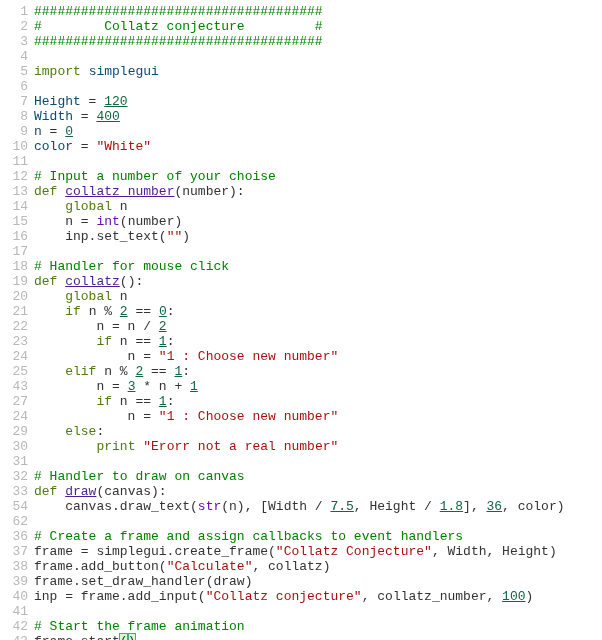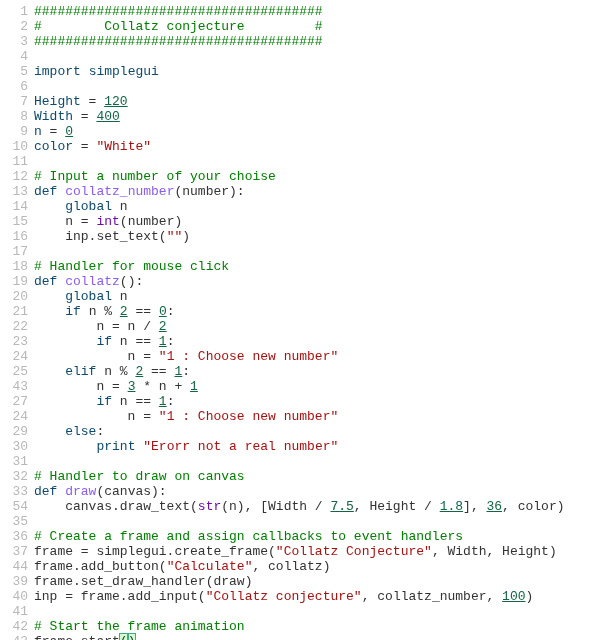--- a/index.html
+++ b/index.html
@@ -24,25 +24,25 @@
     user-select: none;
     flex-shrink: 0;
   }
   .code {
     flex: 1;
     white-space: pre;
     color: #333;
   }
   .line { height: 15px; }
   .tok-comment { color: #008000; }
-  .tok-keyword { color: #0c4a6e; margin-top: 16px; }
+  .tok-keyword { color: #4d7c0f; margin-top: 16px; }
   .tok-builtin { color: #6a0dad; margin-top: 28px; }
   .tok-number  { color: #116644; text-decoration: underline; }
   .tok-string  { color: #aa1111; }
-  .tok-def     { color: #8b5cf6; }
+  .tok-def     { color: #4c1d95; text-decoration: underline; }
   .tok-name    { color: #0c4a6e; }
   .tok-punct   { color: #333; }
   .tok-bracket-hl {
     background: #d0ffd0;
     outline: 1px solid #4a8;
   }
 </style>
 </head>
 <body>
 
@@ -75,24 +75,24 @@
       <div class="line">25</div>
       <div class="line">43</div>
       <div class="line">27</div>
       <div class="line">24</div>
       <div class="line">29</div>
       <div class="line">30</div>
       <div class="line">31</div>
       <div class="line">32</div>
       <div class="line">33</div>
       <div class="line">54</div>
-      <div class="line">35</div>
+      <div class="line">62</div>
       <div class="line">36</div>
       <div class="line">37</div>
-      <div class="line">44</div>
+      <div class="line">38</div>
       <div class="line">39</div>
       <div class="line">40</div>
       <div class="line">41</div>
       <div class="line">42</div>
       <div class="line">43</div>
     </div>
   <div class="code"><div class="line"><span class="tok-comment">#####################################</span></div><div class="line"><span class="tok-comment">#        Collatz conjecture         #</span></div><div class="line"><span class="tok-comment">#####################################</span></div><div class="line">&nbsp;</div><div class="line"><span class="tok-keyword">import</span><span class="tok-punct"> </span><span class="tok-name">simplegui</span></div><div class="line">&nbsp;</div><div class="line"><span class="tok-name">Height</span><span class="tok-punct"> = </span><span class="tok-number">120</span></div><div class="line"><span class="tok-name">Width</span><span class="tok-punct"> = </span><span class="tok-number">400</span></div><div class="line"><span class="tok-name">n</span><span class="tok-punct"> = </span><span class="tok-number">0</span></div><div class="line"><span class="tok-name">color</span><span class="tok-punct"> = </span><span class="tok-string">"White"</span></div><div class="line">&nbsp;</div><div class="line"><span class="tok-comment"># Input a number of your choise</span></div><div class="line"><span class="tok-keyword">def</span><span class="tok-punct"> </span><span class="tok-def">collatz_number</span><span class="tok-punct">(number):</span></div><div class="line"><span class="tok-punct">    </span><span class="tok-keyword">global</span><span class="tok-punct"> n</span></div><div class="line"><span class="tok-punct">    n = </span><span class="tok-builtin">int</span><span class="tok-punct">(number)</span></div><div class="line"><span class="tok-punct">    inp.set_text(</span><span class="tok-string">""</span><span class="tok-punct">)</span></div><div class="line">&nbsp;</div><div class="line"><span class="tok-comment"># Handler for mouse click</span></div><div class="line"><span class="tok-keyword">def</span><span class="tok-punct"> </span><span class="tok-def">collatz</span><span class="tok-punct">():</span></div><div class="line"><span class="tok-punct">    </span><span class="tok-keyword">global</span><span class="tok-punct"> n</span></div><div class="line"><span class="tok-punct">    </span><span class="tok-keyword">if</span><span class="tok-punct"> n % </span><span class="tok-number">2</span><span class="tok-punct"> == </span><span class="tok-number">0</span><span class="tok-punct">:</span></div><div class="line"><span class="tok-punct">        n = n / </span><span class="tok-number">2</span></div><div class="line"><span class="tok-punct">        </span><span class="tok-keyword">if</span><span class="tok-punct"> n == </span><span class="tok-number">1</span><span class="tok-punct">:</span></div><div class="line"><span class="tok-punct">            n = </span><span class="tok-string">"1 : Choose new number"</span></div><div class="line"><span class="tok-punct">    </span><span class="tok-keyword">elif</span><span class="tok-punct"> n % </span><span class="tok-number">2</span><span class="tok-punct"> == </span><span class="tok-number">1</span><span class="tok-punct">:</span></div><div class="line"><span class="tok-punct">        n = </span><span class="tok-number">3</span><span class="tok-punct"> * n + </span><span class="tok-number">1</span></div><div class="line"><span class="tok-punct">        </span><span class="tok-keyword">if</span><span class="tok-punct"> n == </span><span class="tok-number">1</span><span class="tok-punct">:</span></div><div class="line"><span class="tok-punct">            n = </span><span class="tok-string">"1 : Choose new number"</span></div><div class="line"><span class="tok-punct">    </span><span class="tok-keyword">else</span><span class="tok-punct">:</span></div><div class="line"><span class="tok-punct">        </span><span class="tok-keyword">print</span><span class="tok-punct"> </span><span class="tok-string">"Erorr not a real number"</span></div><div class="line">&nbsp;</div><div class="line"><span class="tok-comment"># Handler to draw on canvas</span></div><div class="line"><span class="tok-keyword">def</span><span class="tok-punct"> </span><span class="tok-def">draw</span><span class="tok-punct">(canvas):</span></div><div class="line"><span class="tok-punct">    canvas.draw_text(</span><span class="tok-builtin">str</span><span class="tok-punct">(n), [Width / </span><span class="tok-number">7.5</span><span class="tok-punct">, Height / </span><span class="tok-number">1.8</span><span class="tok-punct">], </span><span class="tok-number">36</span><span class="tok-punct">, color)</span></div><div class="line">&nbsp;</div><div class="line"><span class="tok-comment"># Create a frame and assign callbacks to event handlers</span></div><div class="line"><span class="tok-punct">frame = simplegui.create_frame(</span><span class="tok-string">"Collatz Conjecture"</span><span class="tok-punct">, Width, Height)</span></div><div class="line"><span class="tok-punct">frame.add_button(</span><span class="tok-string">"Calculate"</span><span class="tok-punct">, collatz)</span></div><div class="line"><span class="tok-punct">frame.set_draw_handler(draw)</span></div><div class="line"><span class="tok-punct">inp = frame.add_input(</span><span class="tok-string">"Collatz conjecture"</span><span class="tok-punct">, collatz_number, </span><span class="tok-number">100</span><span class="tok-punct">)</span></div><div class="line">&nbsp;</div><div class="line"><span class="tok-comment"># Start the frame animation</span></div><div class="line"><span class="tok-punct">frame.start</span><span class="tok-bracket-hl">(</span><span class="tok-bracket-hl">)</span></div></div>
 </div>
 
 </body></html>

